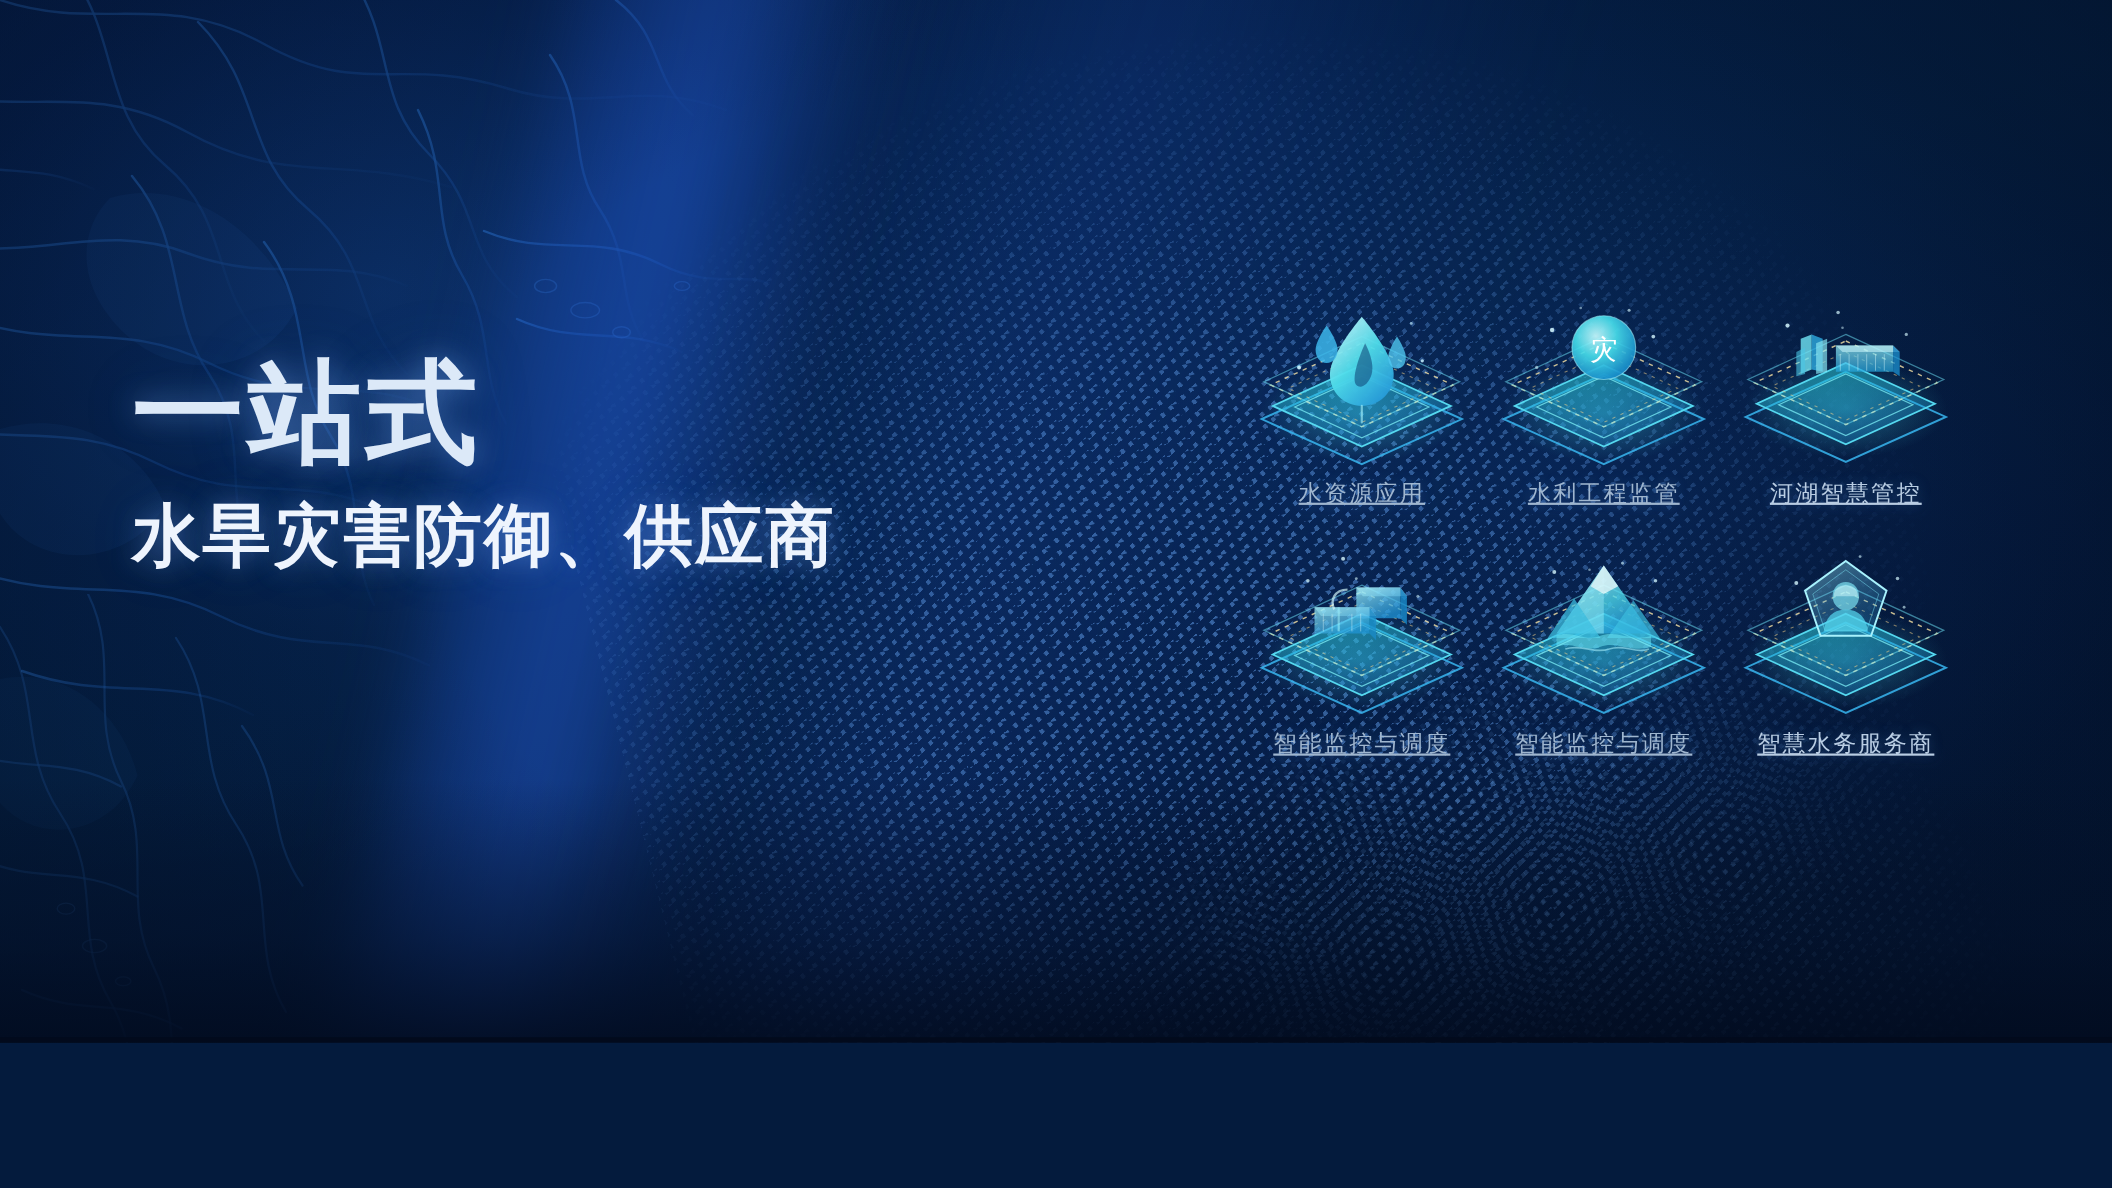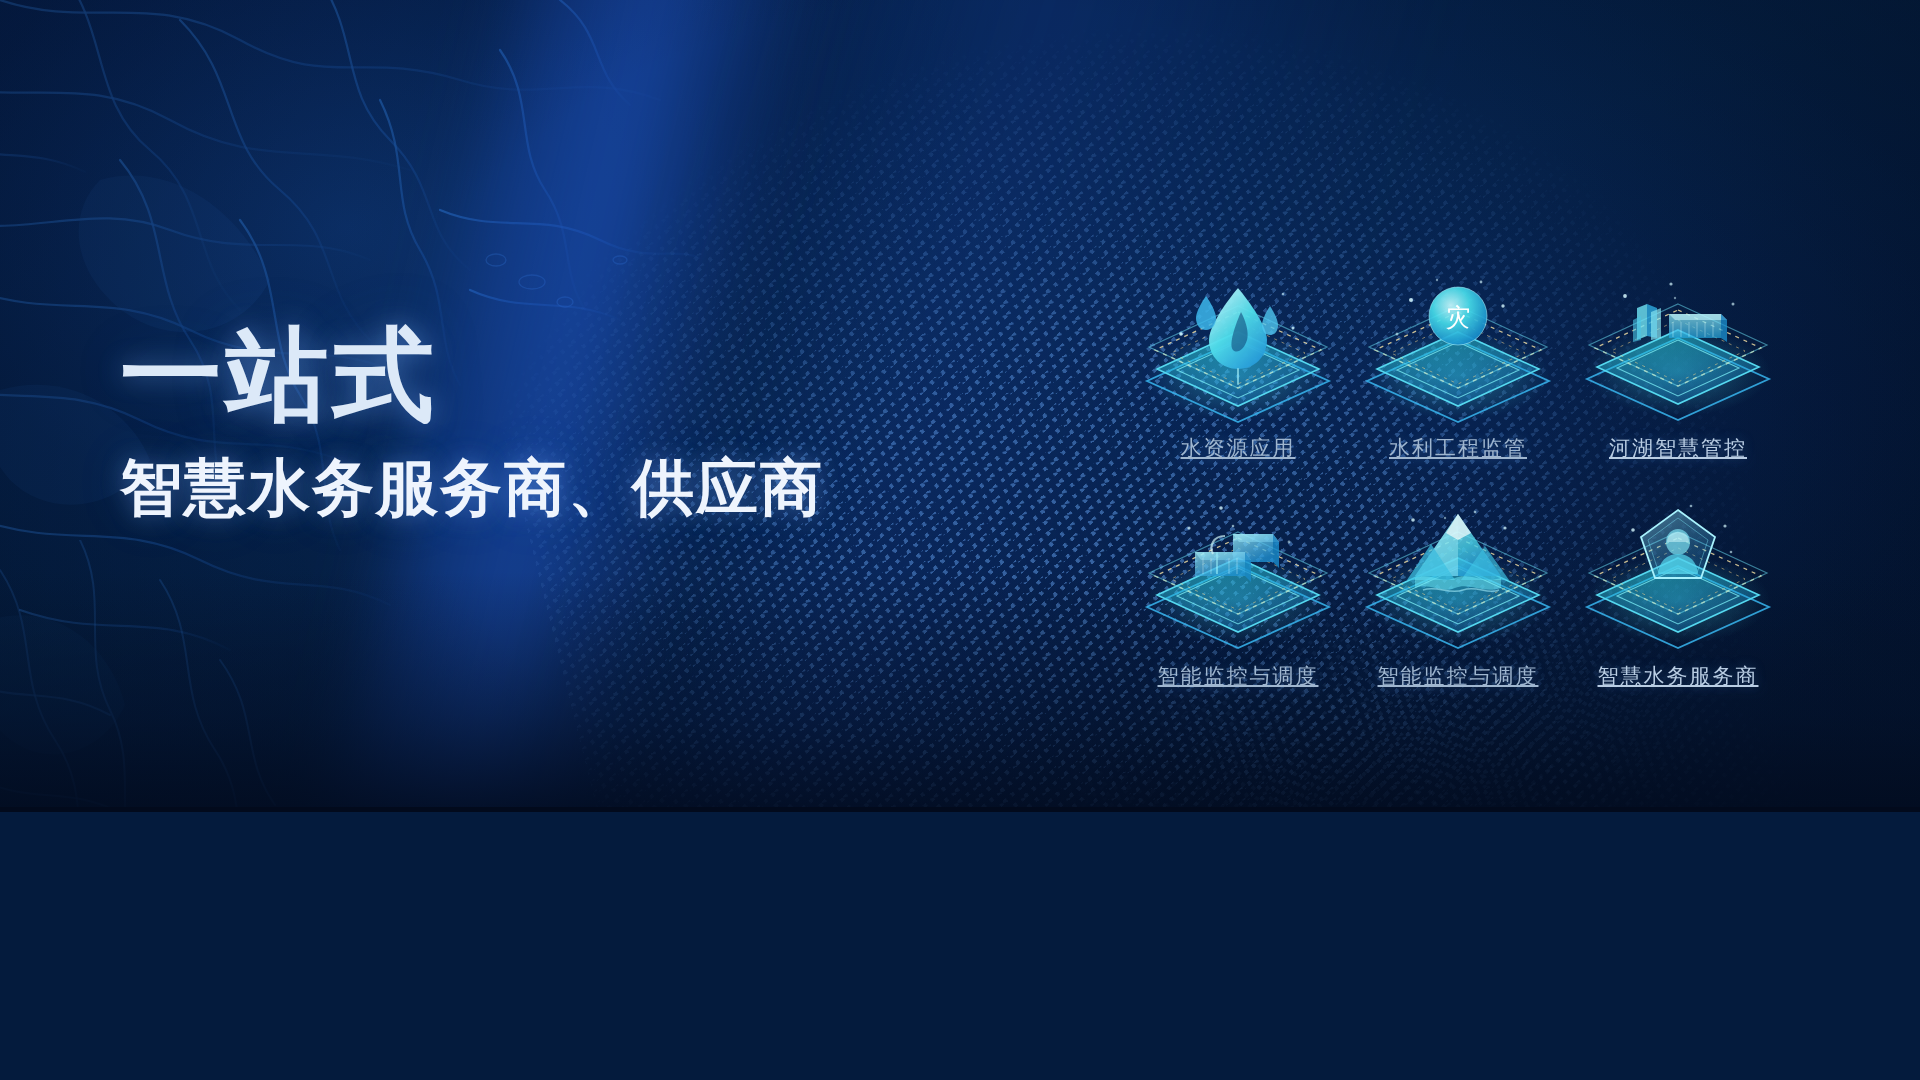--- a/index.html
+++ b/index.html
@@ -6,21 +6,21 @@
   html, body {
     width:1920px; height:1080px;
     overflow:hidden;
     background:#041b3d;
     font-family:"Liberation Sans", "DejaVu Sans", sans-serif;
   }
 
   
   #stage {
     position:relative;
-    width:1920px; height:812px;
+    width:1920px; height:948px;
     background:
       radial-gradient(ellipse 900px 700px at 18% 28%, rgba(18,62,132,0.55) 0%, rgba(10,40,96,0.20) 45%, rgba(4,27,61,0) 75%),
       radial-gradient(ellipse 1200px 900px at 72% 45%, rgba(12,48,112,0.45) 0%, rgba(5,30,70,0.15) 50%, rgba(4,27,61,0) 80%),
       linear-gradient(160deg, #052050 0%, #04204a 22%, #042044 45%, #04183a 70%, #031530 100%);
     overflow:hidden;
   }
 
   
   .water-veins {
     position:absolute; left:-60px; top:-40px; width:760px; height:900px;
@@ -244,21 +244,21 @@
   <div class="diag-band"></div>
   <div class="diag-band2"></div>
   <div class="dot-weave"></div>
   <div class="dot-weave-2"></div>
   <div class="vignette"></div>
   <div class="bottom-fade"></div>
   <div class="bottom-line"></div>
 
   <div class="headline">
     <div class="title-main">一站式</div>
-    <div class="title-sub">智慧水务服务商、供应商</div>
+    <div class="title-sub">水旱灾害防御、供应商</div>
   </div>
 
   <div class="icon-grid">
 
     <div class="icon-cell">
       <div class="icon-art">
         <svg viewBox="0 0 210 160">
           <defs>
             <linearGradient id="plat1" x1="0" y1="0" x2="0.4" y2="1">
               <stop offset="0%" stop-color="#2fe2d8" stop-opacity="0.55"></stop>

